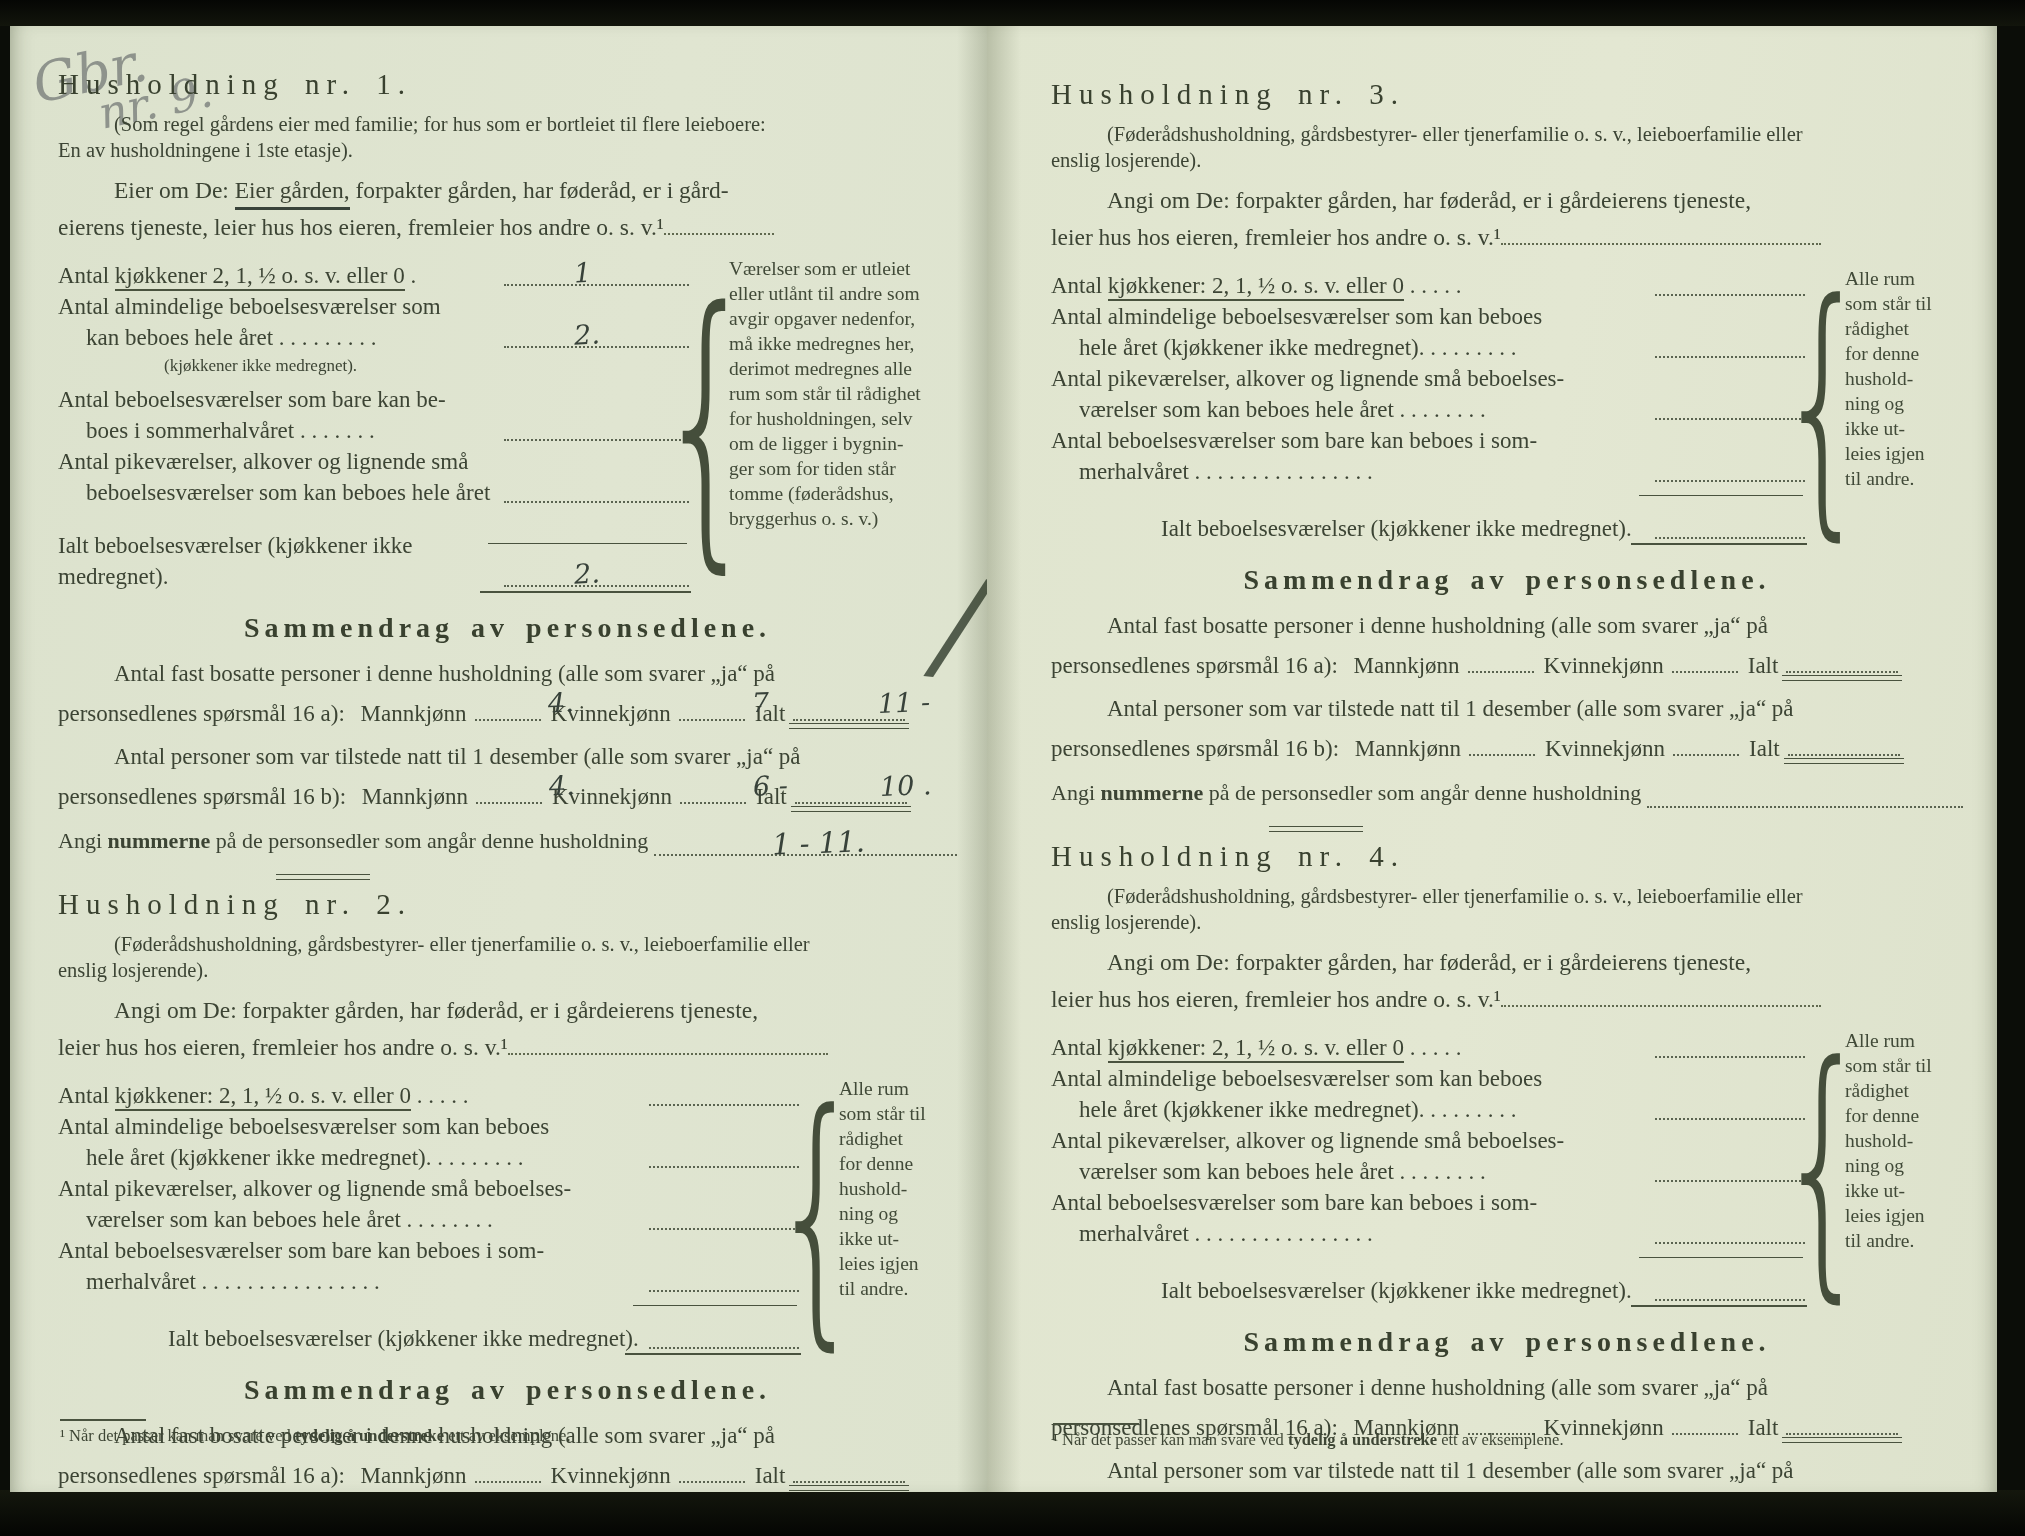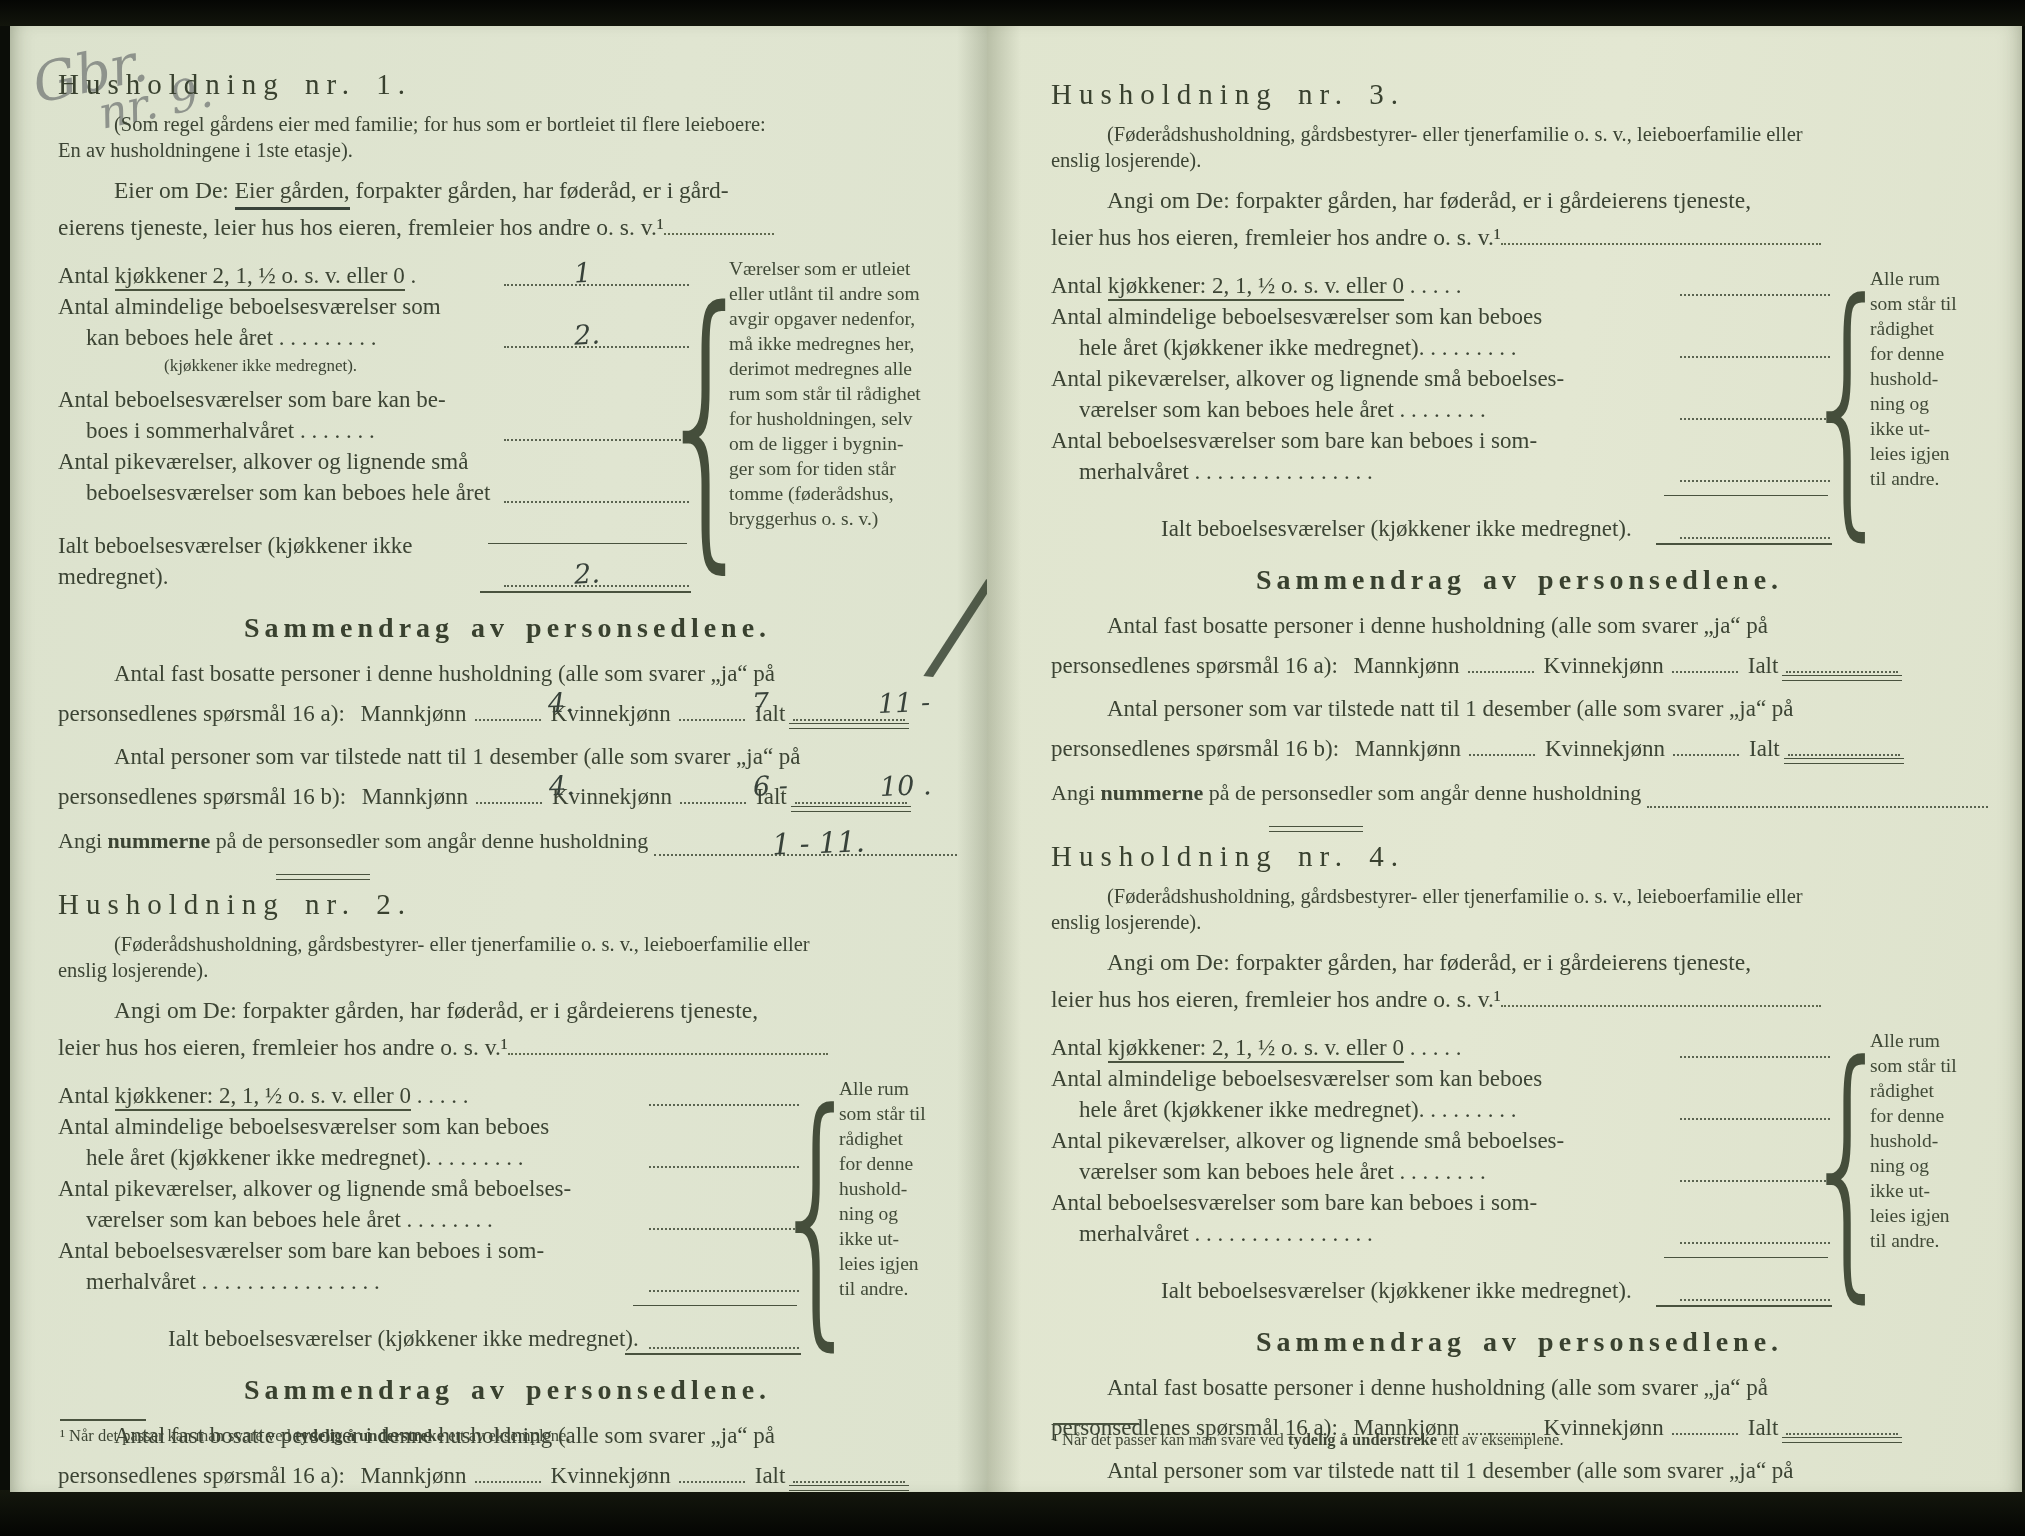--- a/index.html
+++ b/index.html
@@ -15,21 +15,21 @@
 
   .page{position:absolute;top:26px;bottom:44px;overflow:hidden;}
   .page.left{
     left:10px;width:977px;
     background:linear-gradient(100deg,#dce2cd 0%,#e0e5d1 55%,#dde3ce 100%);
     box-shadow:inset 14px 0 22px -14px rgba(40,50,25,.45);
   }
   .page.left::after{content:"";position:absolute;top:0;bottom:0;right:0;width:30px;
     background:linear-gradient(to right,rgba(70,80,50,0),rgba(60,70,40,.22));}
   .page.right{
-    left:987px;right:3px;
+    left:987px;right:28px;
     background:linear-gradient(100deg,#e0e5cf 0%,#e3e7d2 50%,#dde2cc 100%);
     box-shadow:inset -14px 0 22px -14px rgba(40,50,25,.4);
   }
   .page.right::before{content:"";position:absolute;top:0;bottom:0;left:0;width:34px;
     background:linear-gradient(to right,rgba(60,70,40,.24),rgba(70,80,50,0));}
 
   .inner{position:absolute;inset:0;padding:38px 30px 0 48px;}
   .page.right .inner{padding-left:64px;padding-right:34px;}
 
   .prewrap{white-space:pre-line;}

